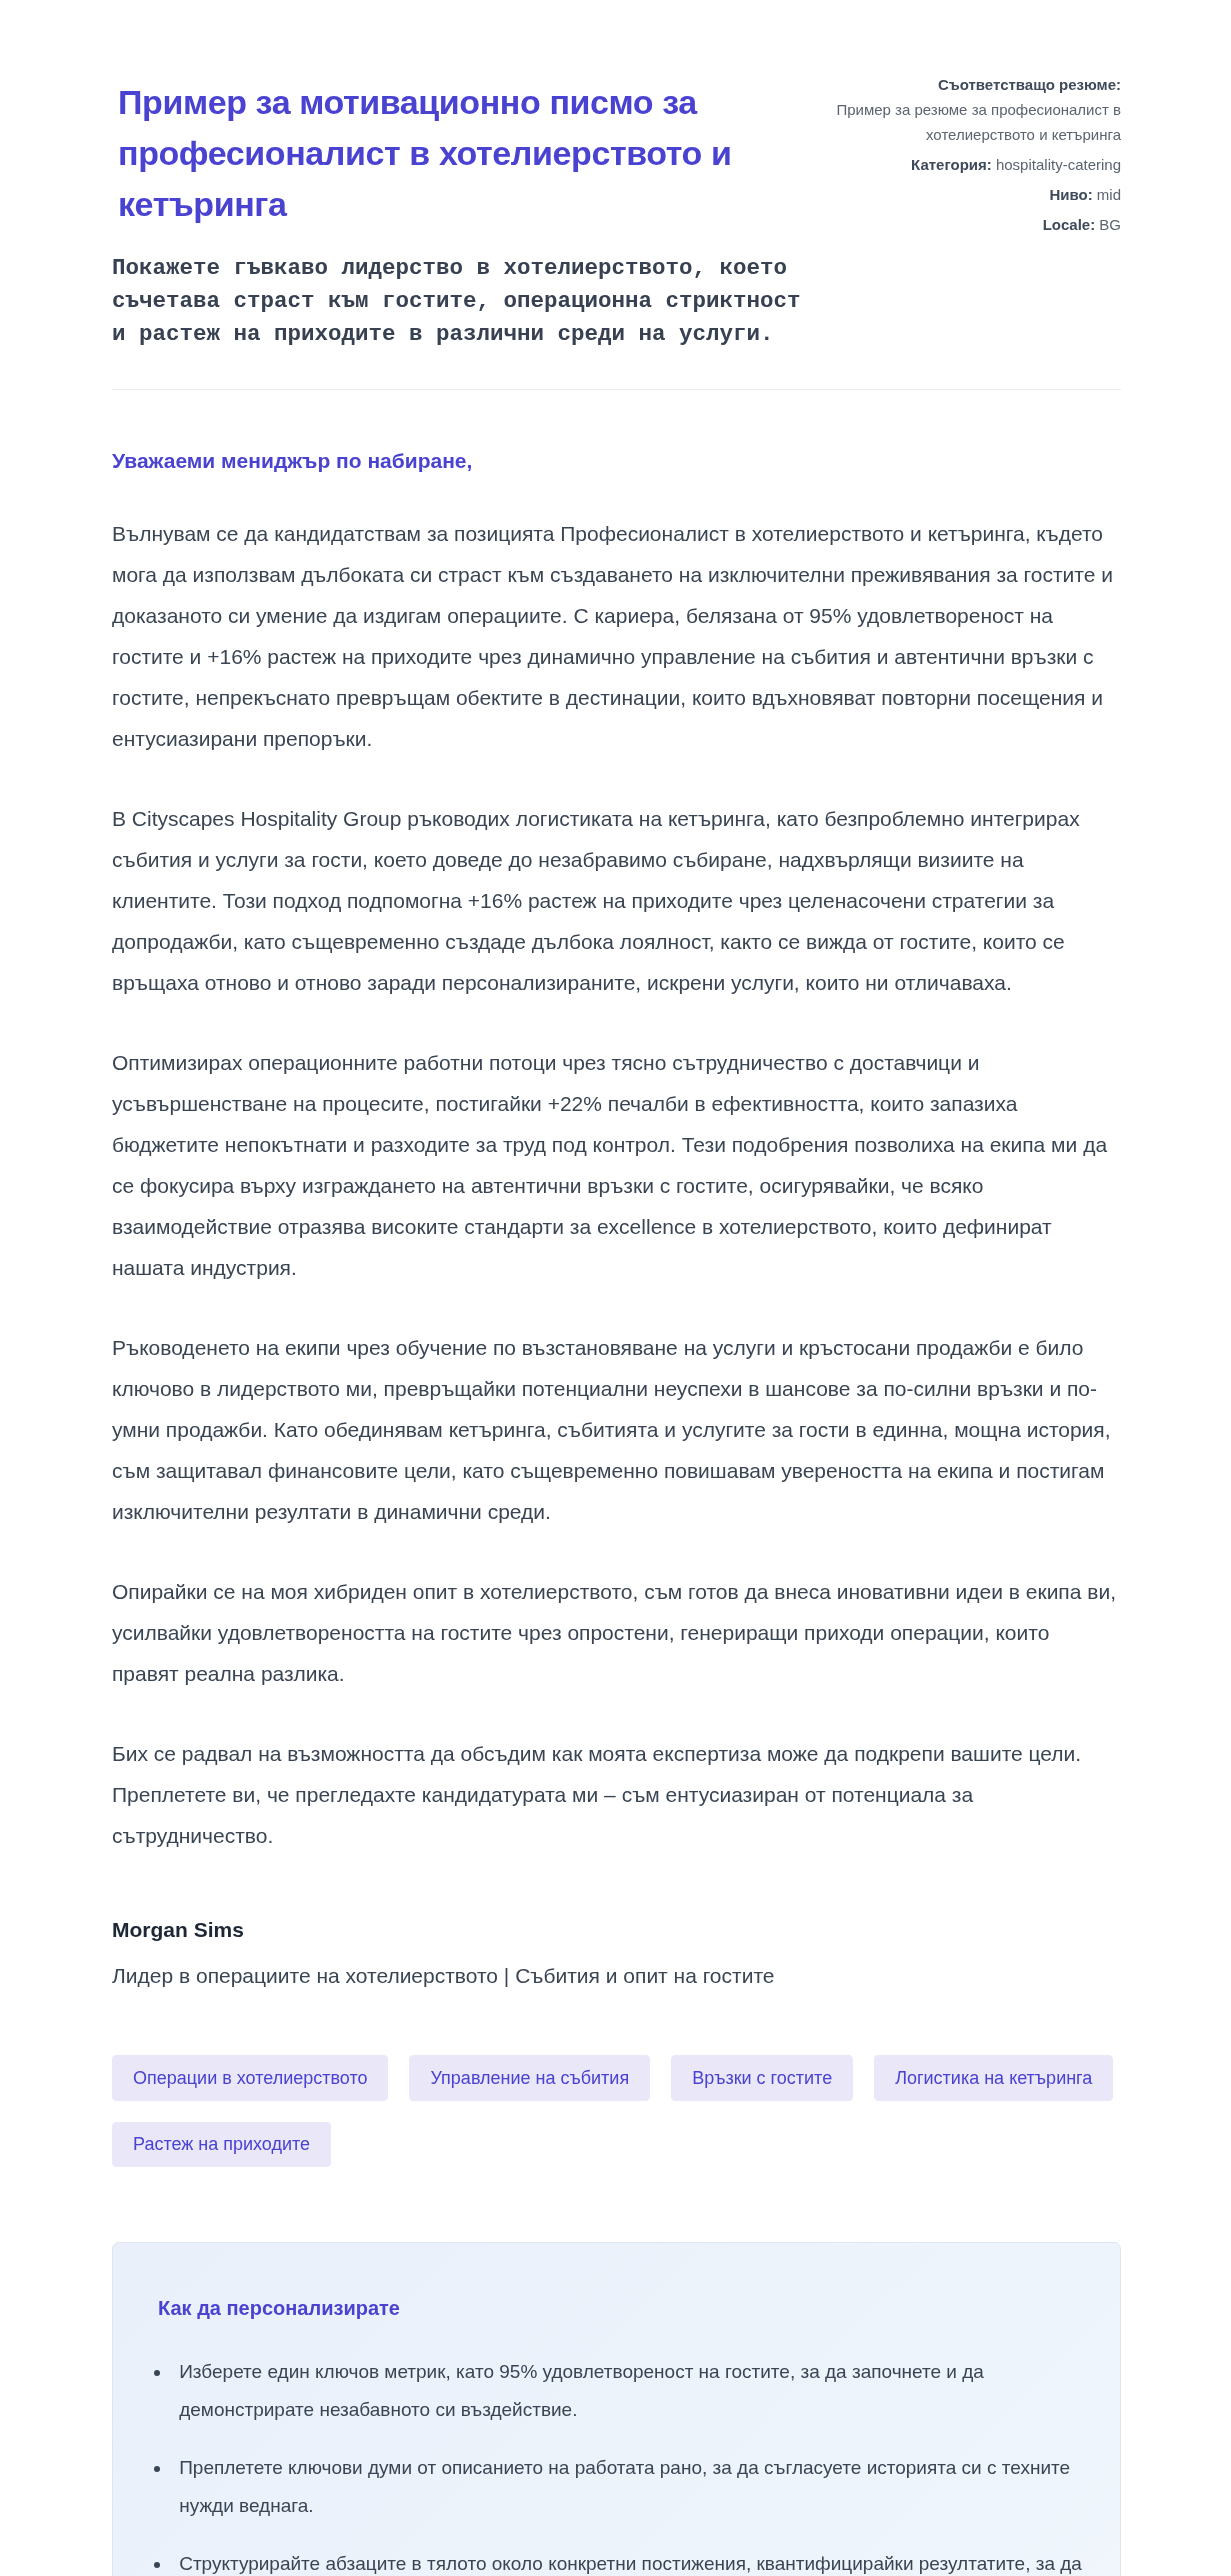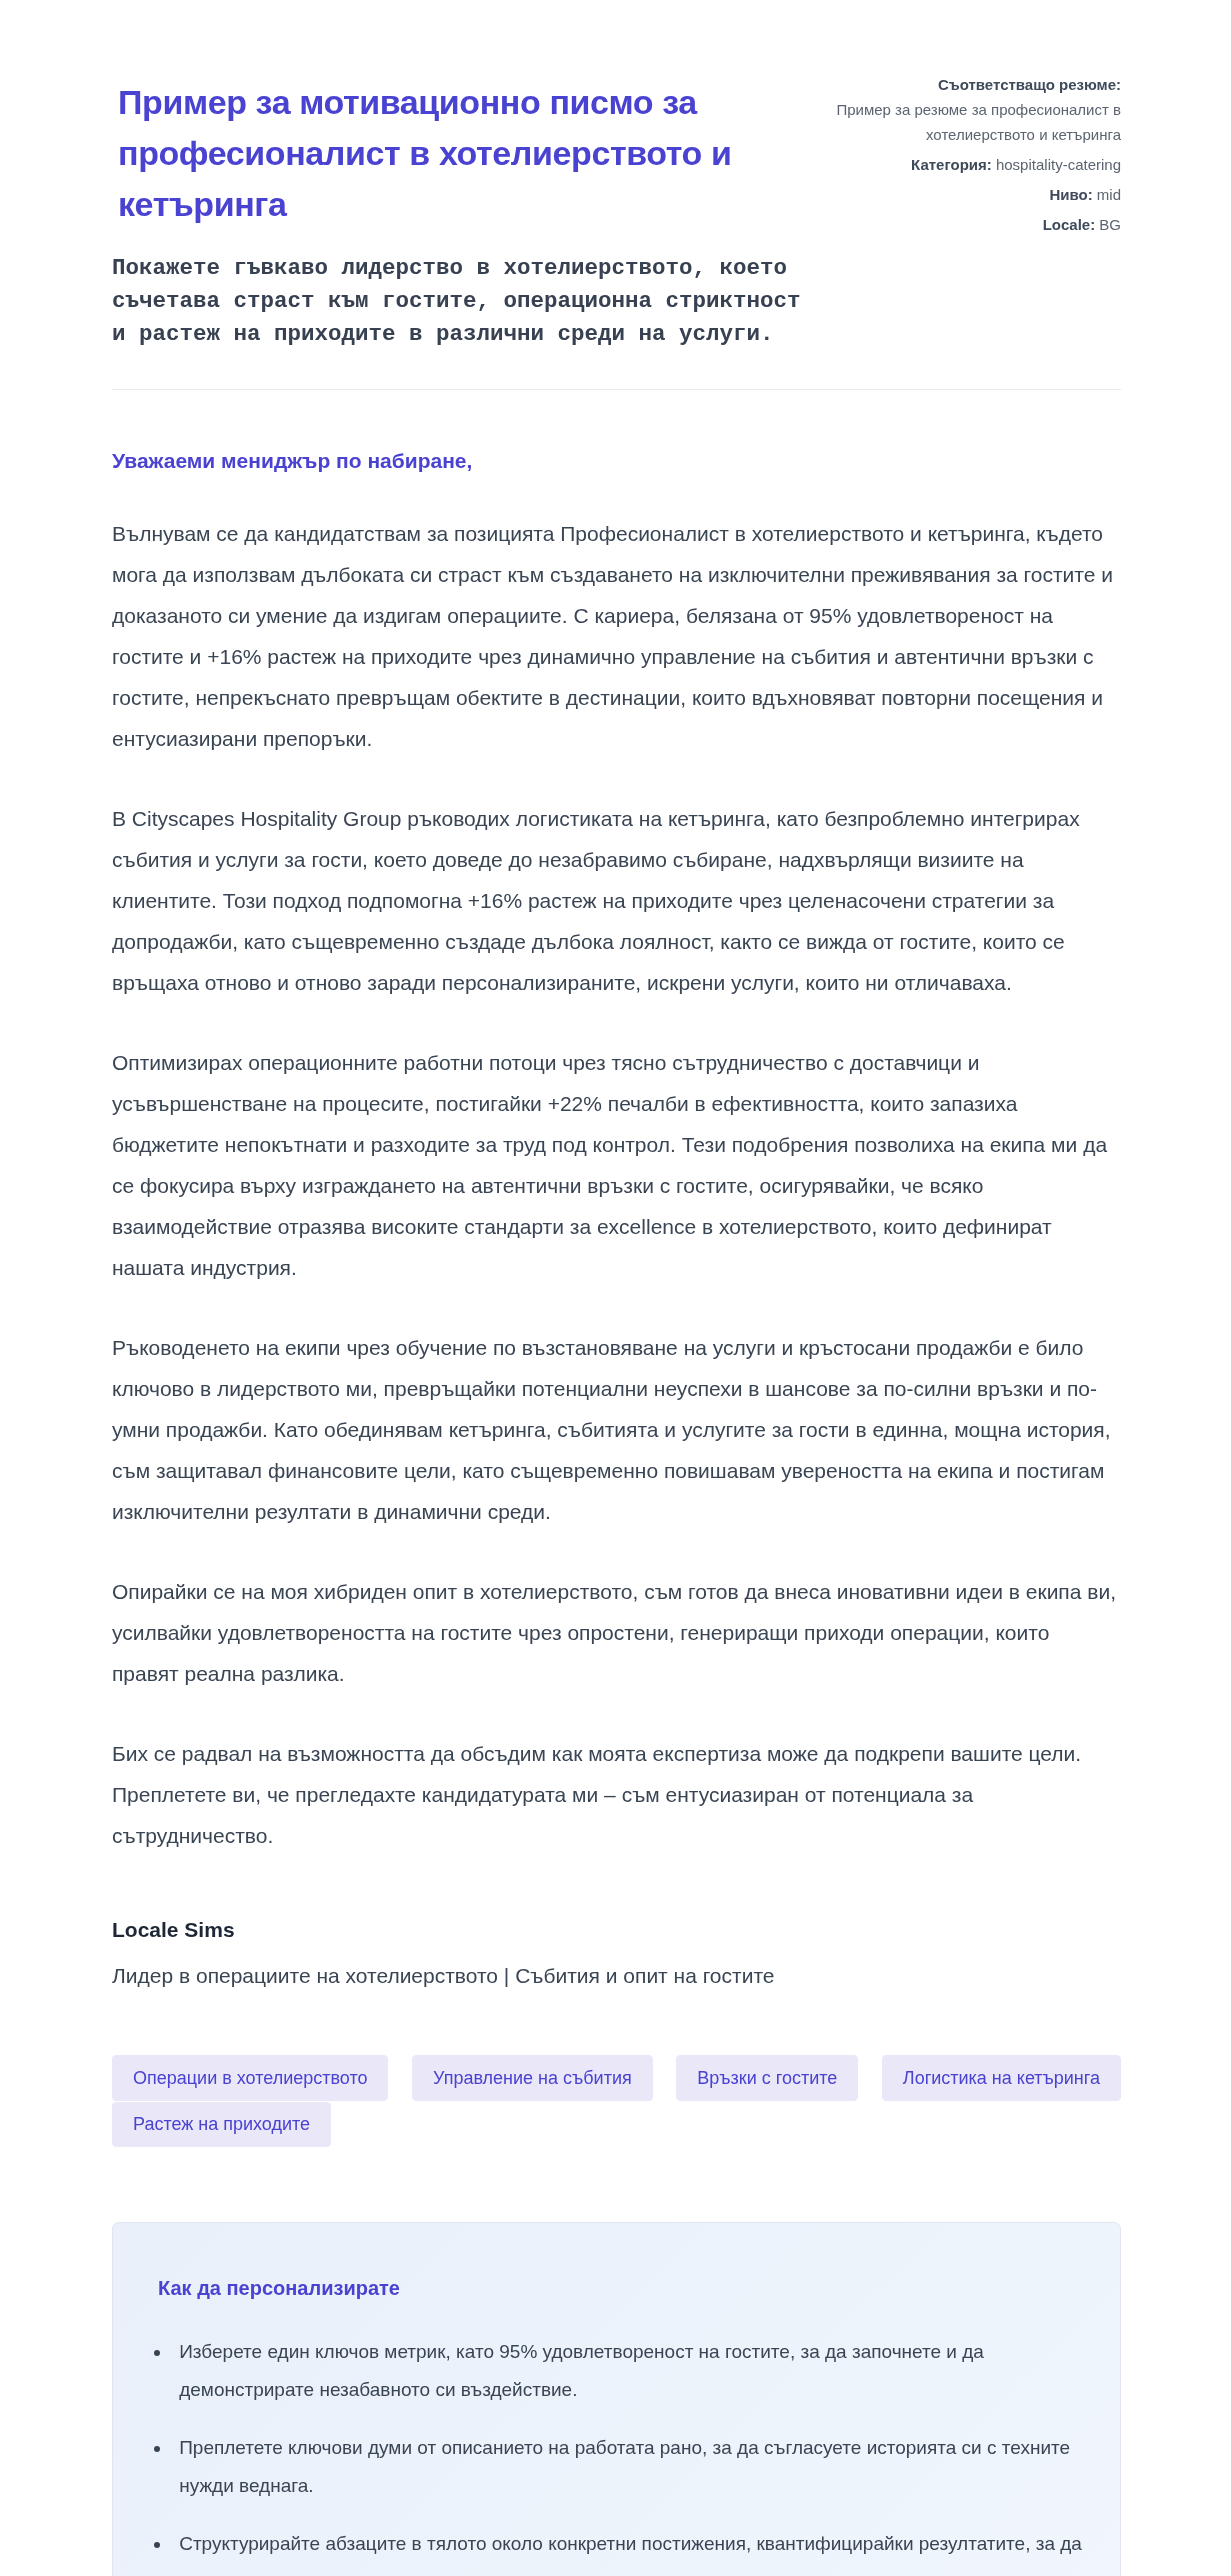--- a/index.html
+++ b/index.html
@@ -65,21 +65,21 @@
     font-size: 21px;
     line-height: 41px;
     color: #3a4554;
   }
 
   
   .sig-name { margin-top: 62px; font-size: 21px; font-weight: 700; color: #1d2735; }
   .sig-role { margin-top: 19px; font-size: 21px; line-height: 29px; color: #3a4554; }
 
   
-  .tags { margin-top: 65px; display: flex; flex-wrap: wrap; gap: 1px; justify-content: space-between; }
+  .tags { margin-top: 65px; display: flex; flex-wrap: wrap; gap: 21px; }
   .tag {
     background: #e9e7f8;
     color: #4a42d0;
     font-size: 18px;
     line-height: 18px;
     padding: 13.8px 21px;
     border-radius: 4.3px;
     white-space: nowrap;
   }
 
@@ -145,21 +145,21 @@
     <div class="greeting">Уважаеми мениджър по набиране,</div>
     <p class="para">Вълнувам се да кандидатствам за позицията Професионалист в хотелиерството и кетъринга, където мога да използвам дълбоката си страст към създаването на изключителни преживявания за гостите и доказаното си умение да издигам операциите. С кариера, белязана от 95% удовлетвореност на гостите и +16% растеж на приходите чрез динамично управление на събития и автентични връзки с гостите, непрекъснато превръщам обектите в дестинации, които вдъхновяват повторни посещения и ентусиазирани препоръки.</p>
     <p class="para">В Cityscapes Hospitality Group ръководих логистиката на кетъринга, като безпроблемно интегрирах събития и услуги за гости, което доведе до незабравимо събиране, надхвърлящи визиите на клиентите. Този подход подпомогна +16% растеж на приходите чрез целенасочени стратегии за допродажби, като същевременно създаде дълбока лоялност, както се вижда от гостите, които се връщаха отново и отново заради персонализираните, искрени услуги, които ни отличаваха.</p>
     <p class="para">Оптимизирах операционните работни потоци чрез тясно сътрудничество с доставчици и усъвършенстване на процесите, постигайки +22% печалби в ефективността, които запазиха бюджетите непокътнати и разходите за труд под контрол. Тези подобрения позволиха на екипа ми да се фокусира върху изграждането на автентични връзки с гостите, осигурявайки, че всяко взаимодействие отразява високите стандарти за excellence в хотелиерството, които дефинират нашата индустрия.</p>
     <p class="para">Ръководенето на екипи чрез обучение по възстановяване на услуги и кръстосани продажби е било ключово в лидерството ми, превръщайки потенциални неуспехи в шансове за по-силни връзки и по-умни продажби. Като обединявам кетъринга, събитията и услугите за гости в единна, мощна история, съм защитавал финансовите цели, като същевременно повишавам увереността на екипа и постигам изключителни резултати в динамични среди.</p>
     <p class="para">Опирайки се на моя хибриден опит в хотелиерството, съм готов да внеса иновативни идеи в екипа ви, усилвайки удовлетвореността на гостите чрез опростени, генериращи приходи операции, които правят реална разлика.</p>
     <p class="para">Бих се радвал на възможността да обсъдим как моята експертиза може да подкрепи вашите цели. Преплетете ви, че прегледахте кандидатурата ми – съм ентусиазиран от потенциала за сътрудничество.</p>
   </div>
 
   <div>
-    <div class="sig-name">Locale Sims</div>
+    <div class="sig-name">Morgan Sims</div>
     <div class="sig-role">Лидер в операциите на хотелиерството | Събития и опит на гостите</div>
   </div>
 
   <div class="tags">
     <span class="tag">Операции в хотелиерството</span>
     <span class="tag">Управление на събития</span>
     <span class="tag">Връзки с гостите</span>
     <span class="tag">Логистика на кетъринга</span>
     <span class="tag">Растеж на приходите</span>
   </div>

